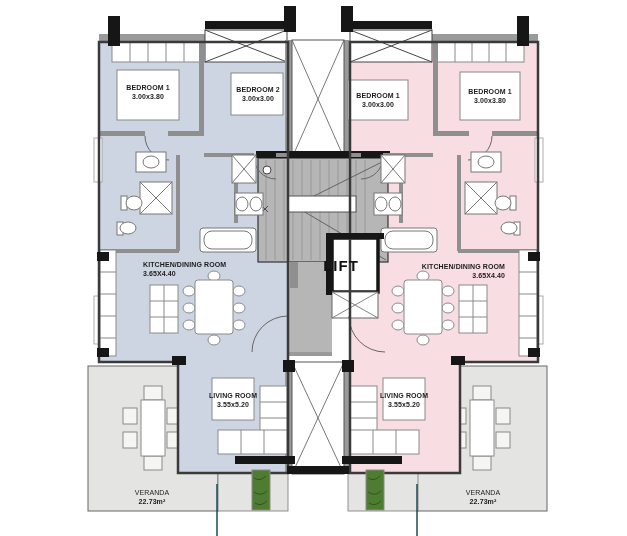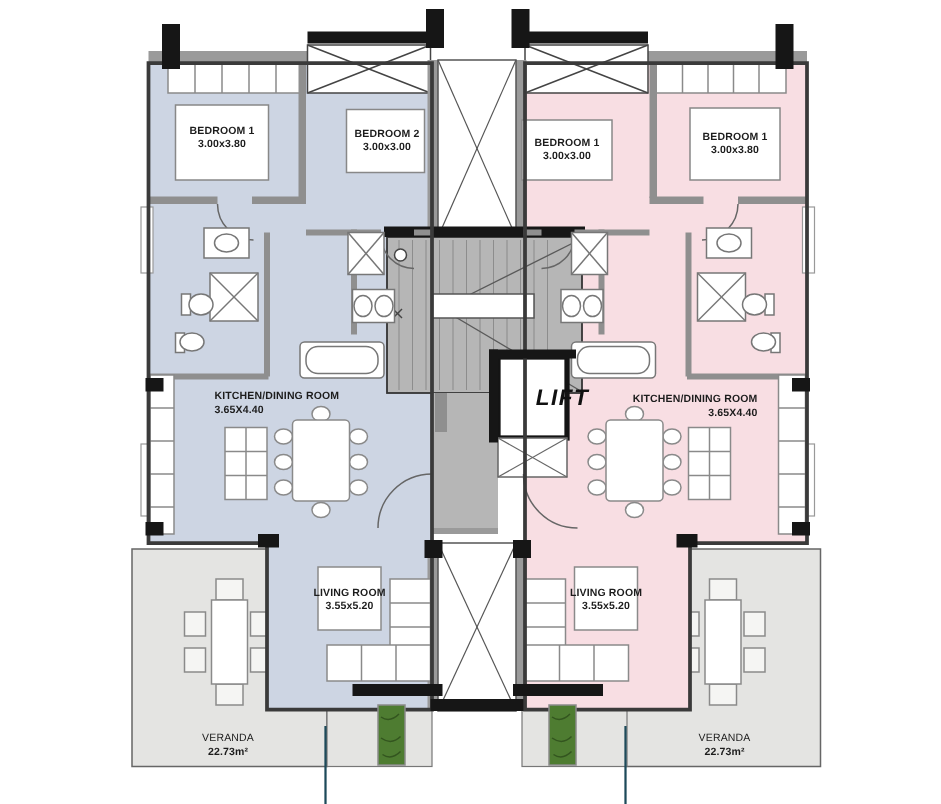--- a/index.html
+++ b/index.html
@@ -376,14 +376,14 @@
 
   <div class="lbl veranda" style="left:152px;top:489px;">
     <div class="name">VERANDA</div>
     <div class="area">22.73m²</div>
   </div>
   <div class="lbl veranda" style="left:483px;top:489px;">
     <div class="name">VERANDA</div>
     <div class="area">22.73m²</div>
   </div>
 
-  <div class="lbl lift-label" style="left:375px;top:258px;font-style:italic;">LIFT</div>
+  <div class="lbl lift-label" style="left:341px;top:258px;">LIFT</div>
 </div>
 
 </body></html>

